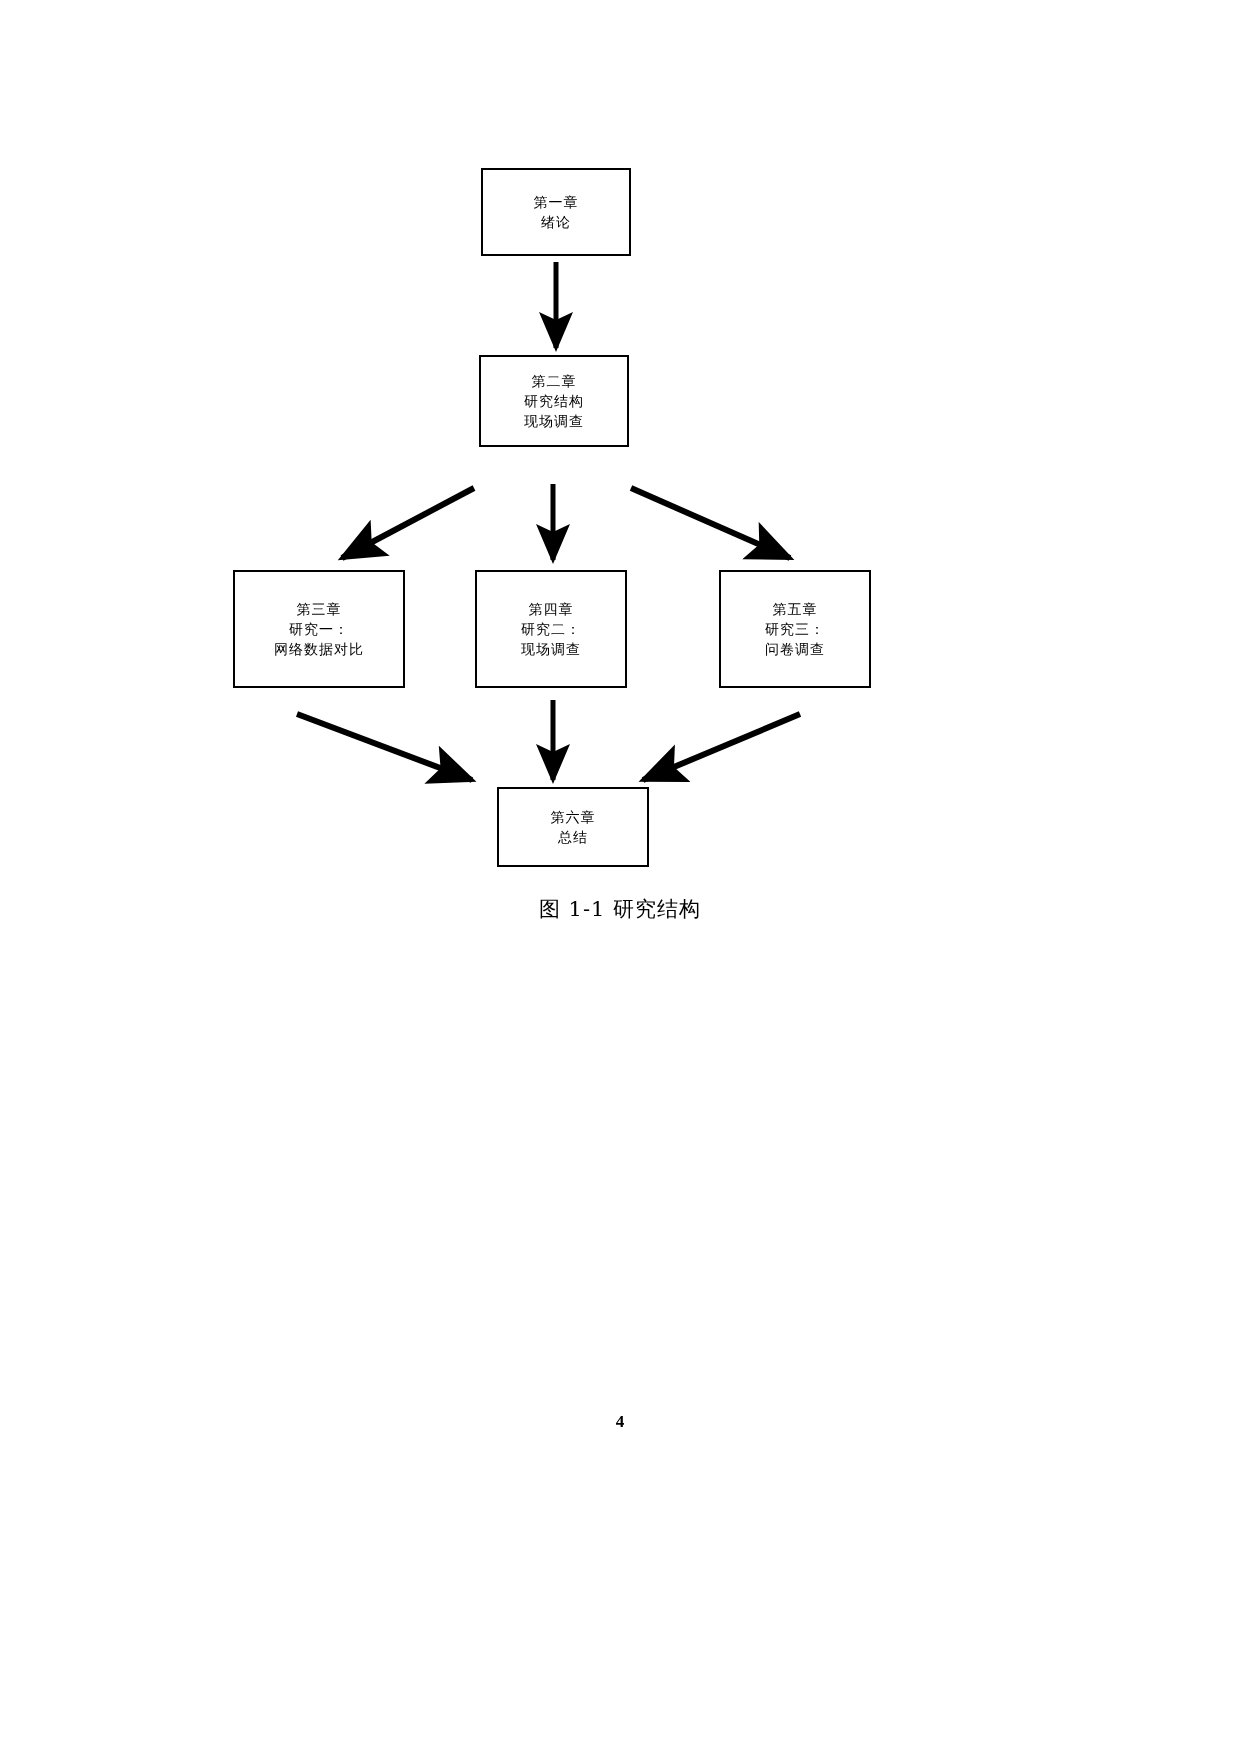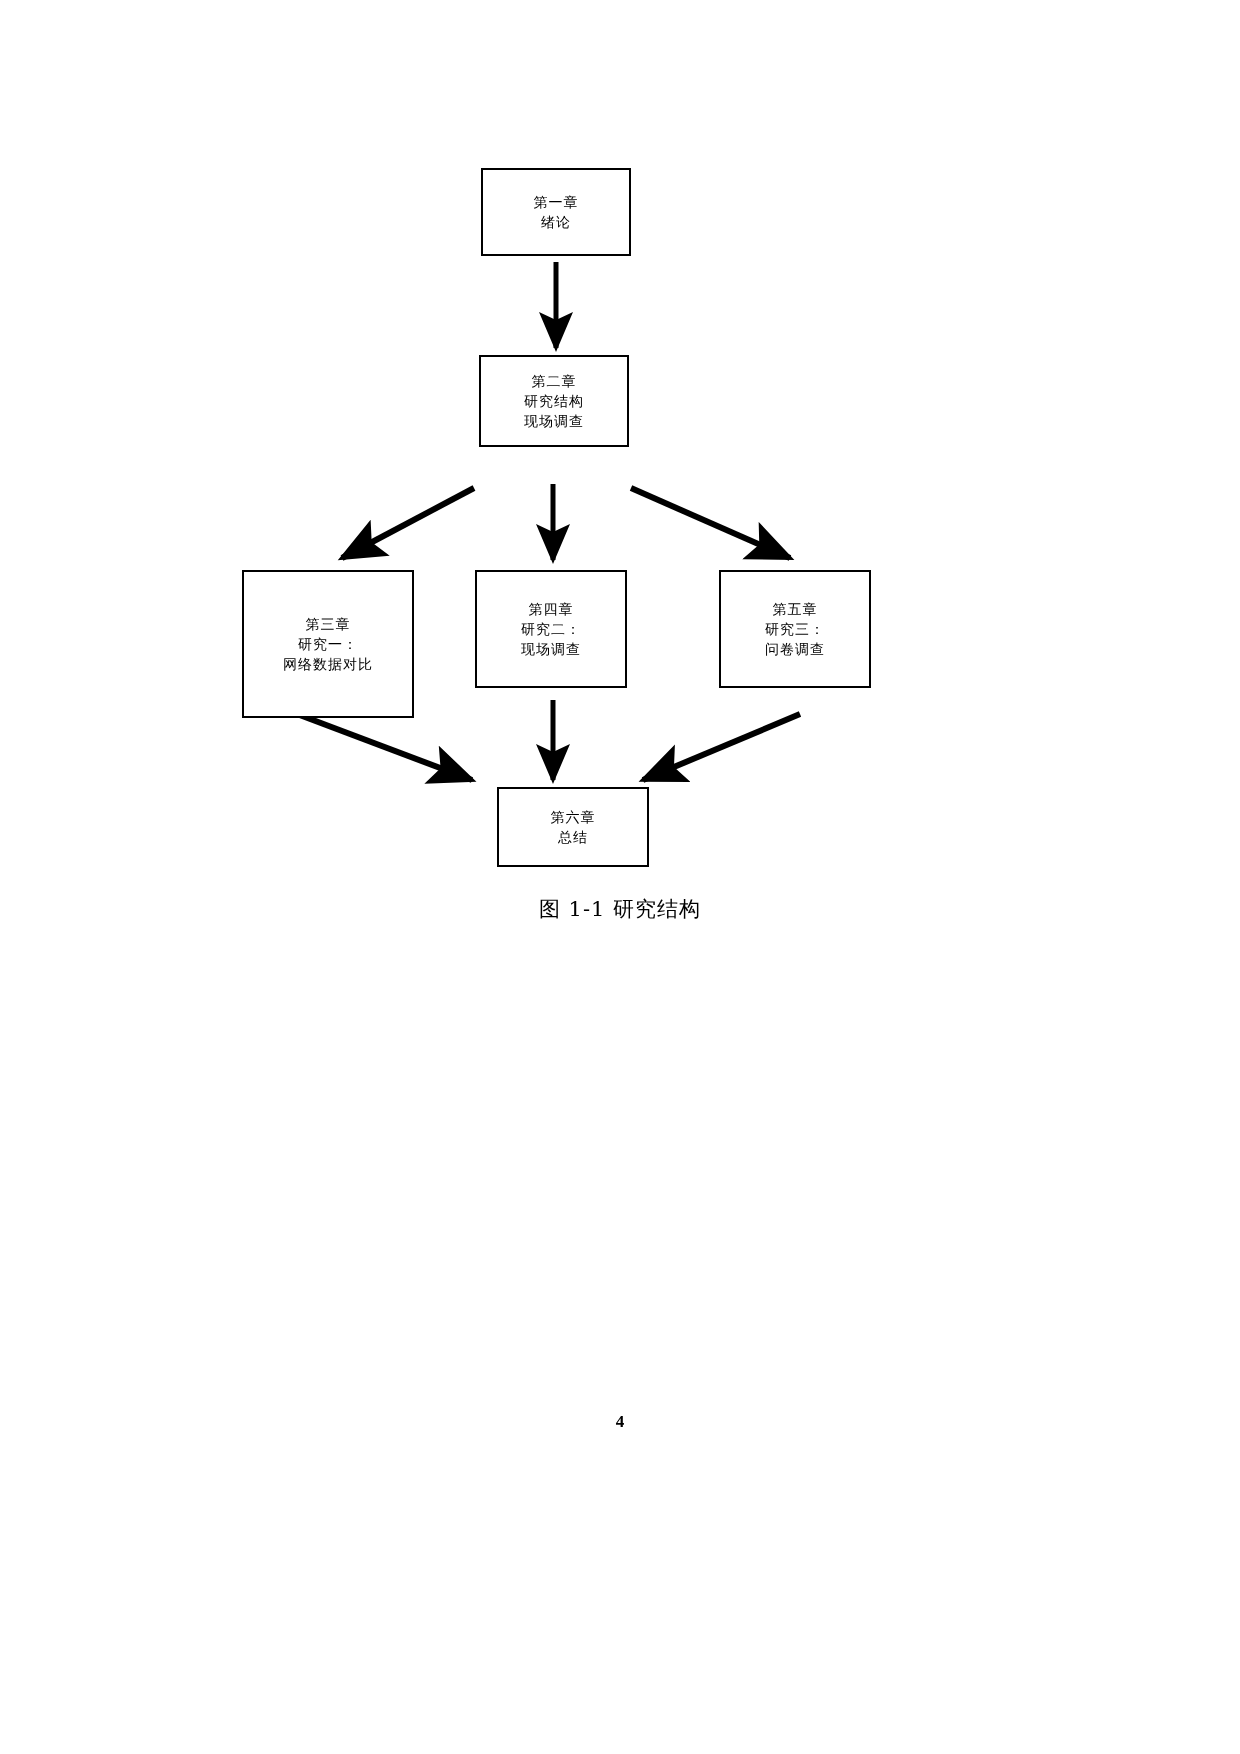--- a/index.html
+++ b/index.html
@@ -56,21 +56,21 @@
     color: #000000;
   }
   .node .line {
     display: block;
     white-space: nowrap;
     padding: 3px 0;
   }
 
   #node-1 { left: 481px;  top: 168px; width: 150px; height: 88px; }
   #node-2 { left: 479px;  top: 355px; width: 150px; height: 92px; }
-  #node-3 { left: 242px;  top: 570px; width: 172px; height: 148px; }
+  #node-3 { left: 233px;  top: 570px; width: 172px; height: 118px; }
   #node-4 { left: 475px;  top: 570px; width: 152px; height: 118px; }
   #node-5 { left: 719px;  top: 570px; width: 152px; height: 118px; }
   #node-6 { left: 481px;  top: 787px; width: 152px; height: 80px; margin-left: 16px; }
 
   
   .caption {
     position: absolute;
     left: 0;
     top: 895px;
     width: 1240px;

